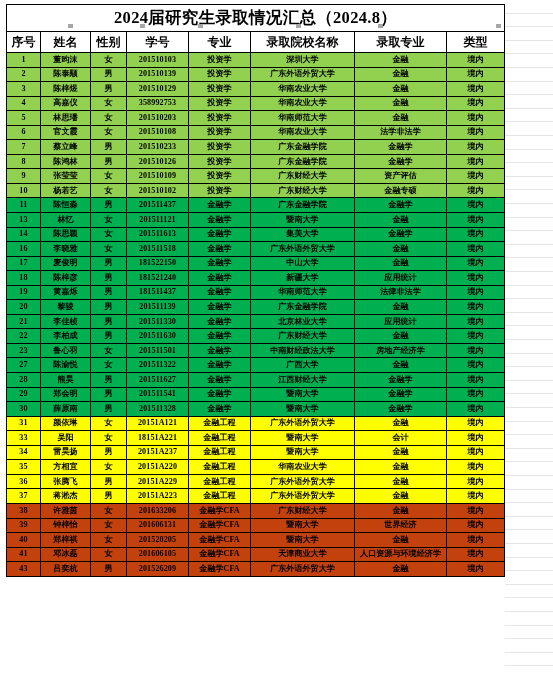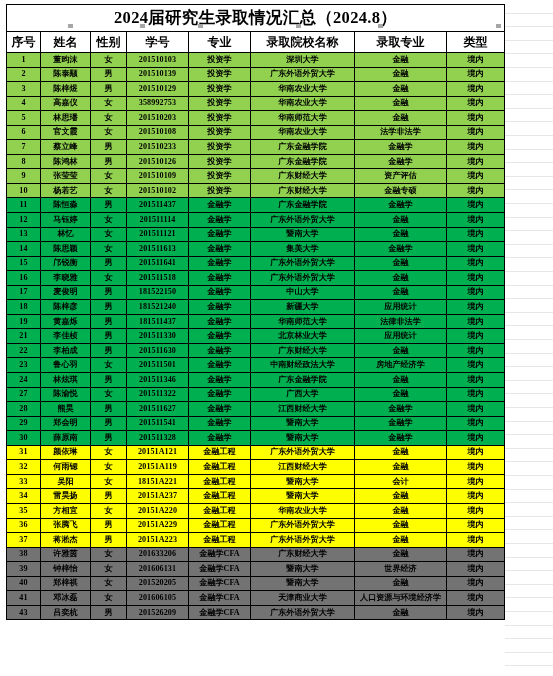--- a/index.html
+++ b/index.html
@@ -73,21 +73,21 @@
     height: 13.55px;
     font-size: 8.1px;
     font-weight: bold;
   }
   tr.data td.num { font-family: "Liberation Serif", serif; letter-spacing: 0.1px; }
 
   
   tr.c-lgreen td { background: #92d050; }
   tr.c-green  td { background: #00b050; }
   tr.c-yellow td { background: #ffff00; font-family: Liberation Serif, serif; }
-  tr.c-orange td { background: #737373; }
+  tr.c-orange td { background: #c2410c; }
 
   
   col.c0 { width: 34px; }
   col.c1 { width: 50px; }
   col.c2 { width: 36px; }
   col.c3 { width: 62px; }
   col.c4 { width: 62px; }
   col.c5 { width: 104px; }
   col.c6 { width: 92px; }
   col.c7 { width: 58px; }
@@ -247,60 +247,40 @@
             <td class="num">11</td>
             <td>陈恒淼</td>
             <td>男</td>
             <td class="num">201511437</td>
             <td>金融学</td>
             <td>广东金融学院</td>
             <td>金融学</td>
             <td>境内</td>
           </tr>
           <tr class="data c-green">
-            <td class="num">12</td>
-            <td>马钰婷</td>
-            <td>女</td>
-            <td class="num">201511114</td>
-            <td>金融学</td>
-            <td>广东外语外贸大学</td>
-            <td>金融</td>
-            <td>境内</td>
-          </tr>
-          <tr class="data c-green">
             <td class="num">13</td>
             <td>林忆</td>
             <td>女</td>
             <td class="num">201511121</td>
             <td>金融学</td>
             <td>暨南大学</td>
             <td>金融</td>
             <td>境内</td>
           </tr>
           <tr class="data c-green">
             <td class="num">14</td>
             <td>陈思颖</td>
             <td>女</td>
             <td class="num">201511613</td>
             <td>金融学</td>
             <td>集美大学</td>
             <td>金融学</td>
             <td>境内</td>
           </tr>
           <tr class="data c-green">
-            <td class="num">15</td>
-            <td>邝锐衡</td>
-            <td>男</td>
-            <td class="num">201511641</td>
-            <td>金融学</td>
-            <td>广东外语外贸大学</td>
-            <td>金融</td>
-            <td>境内</td>
-          </tr>
-          <tr class="data c-green">
             <td class="num">16</td>
             <td>李晓雅</td>
             <td>女</td>
             <td class="num">201511518</td>
             <td>金融学</td>
             <td>广东外语外贸大学</td>
             <td>金融</td>
             <td>境内</td>
           </tr>
           <tr class="data c-green">
@@ -327,20 +307,30 @@
             <td class="num">19</td>
             <td>黄嘉烁</td>
             <td>男</td>
             <td class="num">181511437</td>
             <td>金融学</td>
             <td>华南师范大学</td>
             <td>法律非法学</td>
             <td>境内</td>
           </tr>
           <tr class="data c-green">
+            <td class="num">20</td>
+            <td>黎骏</td>
+            <td>男</td>
+            <td class="num">201511139</td>
+            <td>金融学</td>
+            <td>广东金融学院</td>
+            <td>金融</td>
+            <td>境内</td>
+          </tr>
+          <tr class="data c-green">
             <td class="num">21</td>
             <td>李佳桢</td>
             <td>男</td>
             <td class="num">201511330</td>
             <td>金融学</td>
             <td>北京林业大学</td>
             <td>应用统计</td>
             <td>境内</td>
           </tr>
           <tr class="data c-green">
@@ -354,30 +344,20 @@
             <td>境内</td>
           </tr>
           <tr class="data c-green">
             <td class="num">23</td>
             <td>鲁心羽</td>
             <td>女</td>
             <td class="num">201511501</td>
             <td>金融学</td>
             <td>中南财经政法大学</td>
             <td>房地产经济学</td>
-            <td>境内</td>
-          </tr>
-          <tr class="data c-green">
-            <td class="num">24</td>
-            <td>林炫琪</td>
-            <td>男</td>
-            <td class="num">201511346</td>
-            <td>金融学</td>
-            <td>广东金融学院</td>
-            <td>金融</td>
             <td>境内</td>
           </tr>
           <tr class="data c-green">
             <td class="num">27</td>
             <td>陈渝悦</td>
             <td>女</td>
             <td class="num">201511322</td>
             <td>金融学</td>
             <td>广西大学</td>
             <td>金融</td>
@@ -413,30 +393,20 @@
             <td>金融学</td>
             <td>境内</td>
           </tr>
           <tr class="data c-yellow">
             <td class="num">31</td>
             <td>颜依琳</td>
             <td>女</td>
             <td class="num">20151A121</td>
             <td>金融工程</td>
             <td>广东外语外贸大学</td>
-            <td>金融</td>
-            <td>境内</td>
-          </tr>
-          <tr class="data c-yellow">
-            <td class="num">32</td>
-            <td>何雨锶</td>
-            <td>女</td>
-            <td class="num">20151A119</td>
-            <td>金融工程</td>
-            <td>江西财经大学</td>
             <td>金融</td>
             <td>境内</td>
           </tr>
           <tr class="data c-yellow">
             <td class="num">33</td>
             <td>吴阳</td>
             <td>女</td>
             <td class="num">18151A221</td>
             <td>金融工程</td>
             <td>暨南大学</td>

